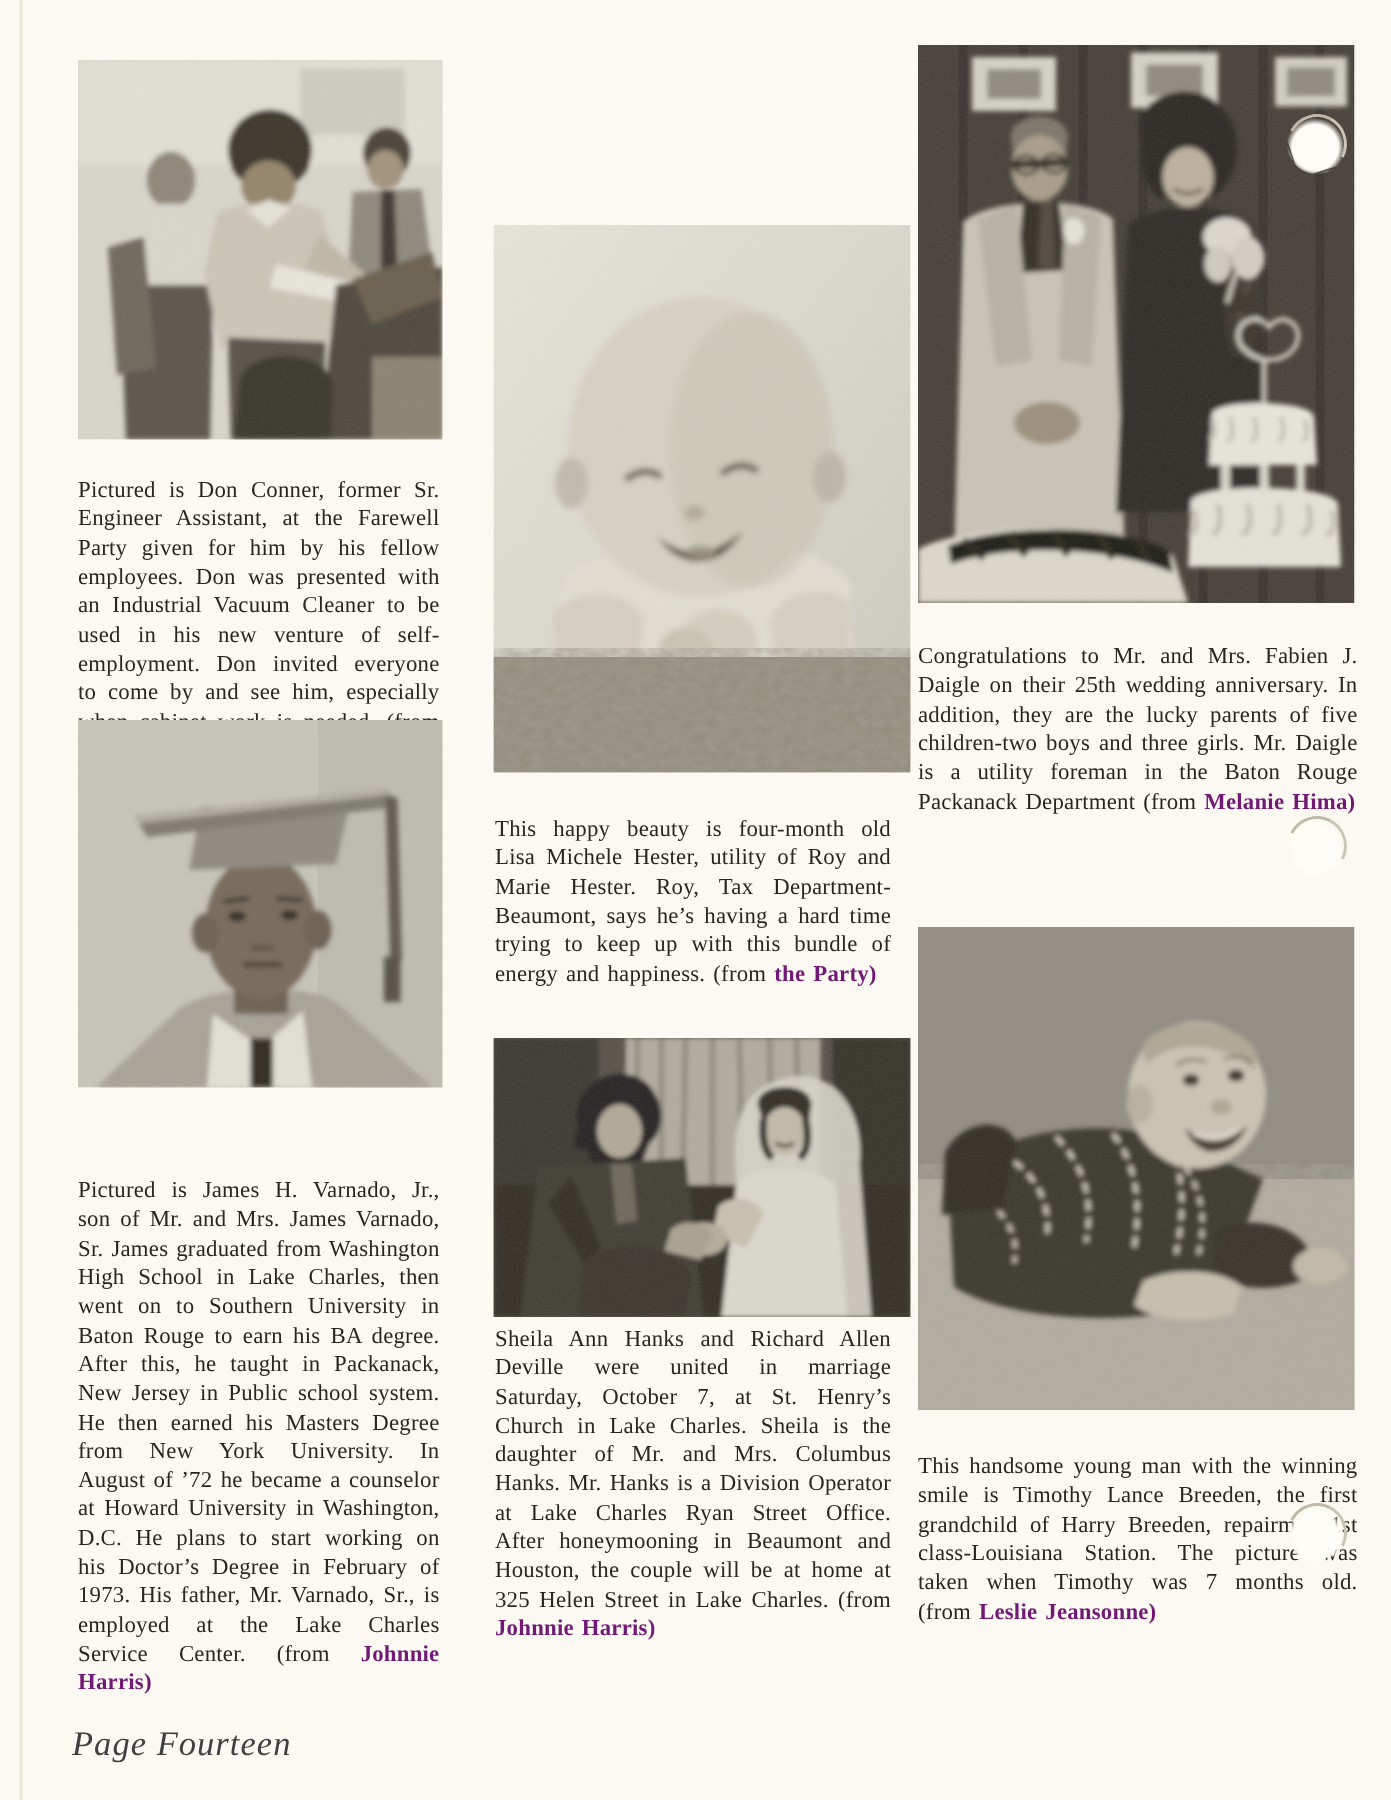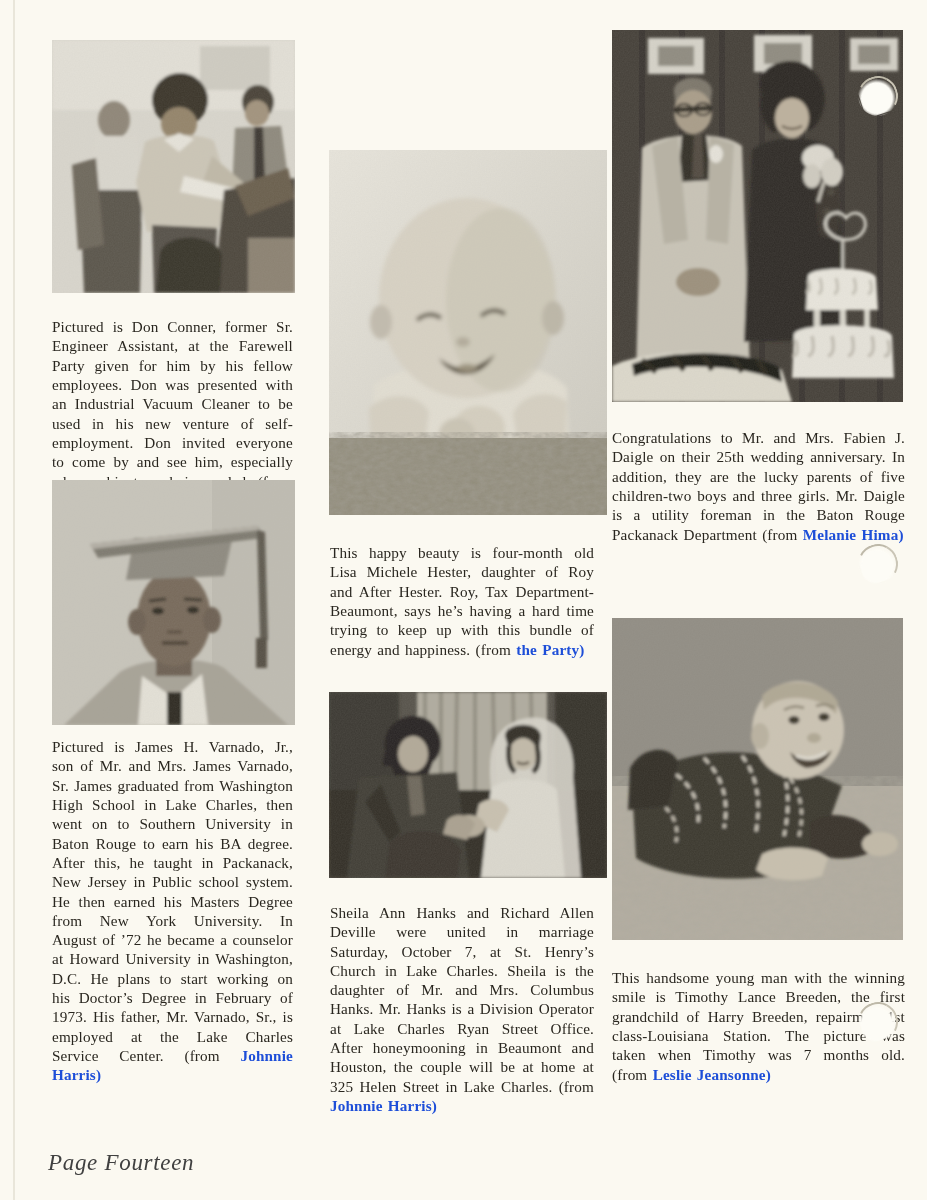--- a/index.html
+++ b/index.html
@@ -13,21 +13,21 @@
   figure{margin:0;padding:0;}
   .photo{position:absolute;display:block;}
   .photo svg{display:block;width:100%;height:100%;}
   .caption{
     position:absolute;
     font-size:15.2px;line-height:1.27;color:#29261f;
     text-align:justify;
     word-spacing:0.09em;
     letter-spacing:0.01em;
   }
-  .caption b{font-weight:bold;color:#1d4ed8;}
+  .caption b{font-weight:bold;color:#701a75;}
   .footer{
     position:absolute;left:48px;top:1106px;
     font-size:23px;font-style:italic;color:#404040;
     letter-spacing:0.03em;
     margin-top:44px;
   }
   .punch{
     position:absolute;width:36px;height:36px;border-radius:50%;
     border:2.5px solid transparent;
     border-top-color:#beb9a9;border-right-color:#cac5b6;
@@ -115,21 +115,21 @@
         <path d="M110 163 L136 163" stroke="#463c30" stroke-width="3.5" fill="none"></path>
         <path d="M74 100 L172 96 L180 60 L82 58 Z" fill="#8e8a80"></path>
         <path d="M38 64 L206 46 L212 58 L46 78 Z" fill="#7e7a70"></path>
         <path d="M38 64 L206 46 L207 50 L40 69 Z" fill="#b3afa5"></path>
         <path d="M205 50 L213 52 L216 160 L208 160 Z" fill="#5e5a50"></path>
         <rect x="204" y="158" width="11" height="30" fill="#554f44"></rect>
       </g>
       <rect width="243" height="245" filter="url(#g2)"></rect>
     </svg>
   </figure>
-  <p class="caption" style="left:52px;top:722px;width:241px;">
+  <p class="caption" style="left:52px;top:769px;width:241px;">
     <span>Pictured is James H. Varnado, Jr., son of Mr. and Mrs. James Varnado, Sr. James graduated from Washington High School in Lake Charles, then went on to Southern University in Baton Rouge to earn his BA degree. After this, he taught in Packanack, New Jersey in Public school system. He then earned his Masters Degree from New York University. In August of ’72 he became a counselor at Howard University in Washington, D.C. He plans to start working on his Doctor’s Degree in February of 1973. His father, Mr. Varnado, Sr., is employed at the Lake Charles Service Center. (from</span>
     <b>Johnnie Harris)</b>
   </p>
 </section>
 
 <section class="article">
   <figure class="photo" style="left:329px;top:150px;width:278px;height:365px;">
     <svg viewBox="0 0 278 365" preserveAspectRatio="none">
       <defs>
         <linearGradient id="lg3" x1="0" y1="0" x2="1" y2="1">
@@ -165,21 +165,21 @@
         <ellipse cx="138" cy="218" rx="10" ry="4" fill="#9a917c"></ellipse>
         <ellipse cx="150" cy="278" rx="26" ry="22" fill="#d5cfc0"></ellipse>
         <ellipse cx="128" cy="284" rx="18" ry="16" fill="#cbc5b5"></ellipse>
       </g>
       <rect x="0" y="288" width="278" height="77" fill="#8f8a78"></rect>
       <rect x="0" y="282" width="278" height="83" filter="url(#fur3)"></rect>
       <rect width="278" height="365" filter="url(#g3)"></rect>
     </svg>
   </figure>
   <p class="caption" style="left:330px;top:528px;width:264px;">
-    <span>This happy beauty is four-month old Lisa Michele Hester, daughter of Roy and After Hester. Roy, Tax Department-Beaumont, says he’s having a hard time trying to keep up with this bundle of energy and happiness. (from</span>
+    <span>This happy beauty is four-month old Lisa Michele Hester, utility of Roy and Marie Hester. Roy, Tax Department-Beaumont, says he’s having a hard time trying to keep up with this bundle of energy and happiness. (from</span>
     <b>the Party)</b>
   </p>
 </section>
 
 <section class="article">
   <figure class="photo" style="left:329px;top:692px;width:278px;height:186px;">
     <svg viewBox="0 0 278 186" preserveAspectRatio="none">
       <defs>
         <filter id="b4" x="-10%" y="-10%" width="120%" height="120%">
             <feGaussianBlur stdDeviation="1.5"></feGaussianBlur>
@@ -210,21 +210,21 @@
         <path d="M208 54 Q212 74 204 80" stroke="#322e27" stroke-width="5" fill="none"></path>
         <path d="M188 70 Q194 74 200 70" stroke="#5c5344" stroke-width="2.5" fill="none"></path>
         <path d="M162 96 C176 84 216 84 228 98 L236 186 L152 186 Z" fill="#dcd9cf"></path>
         <path d="M150 112 C160 104 176 106 180 118 L168 140 L146 130 Z" fill="#c9c1b0"></path>
         <ellipse cx="140" cy="134" rx="16" ry="11" fill="#b6ad9b"></ellipse>
         <path d="M118 128 C126 120 140 122 146 132 L138 148 L114 142 Z" fill="#aaa190"></path>
       </g>
       <rect width="278" height="186" filter="url(#g4)"></rect>
     </svg>
   </figure>
-  <p class="caption" style="left:330px;top:890px;width:264px;margin-top:13px;">
+  <p class="caption" style="left:330px;top:870px;width:264px;margin-top:13px;">
     <span>Sheila Ann Hanks and Richard Allen Deville were united in marriage Saturday, October 7, at St. Henry’s Church in Lake Charles. Sheila is the daughter of Mr. and Mrs. Columbus Hanks. Mr. Hanks is a Division Operator at Lake Charles Ryan Street Office. After honeymooning in Beaumont and Houston, the couple will be at home at 325 Helen Street in Lake Charles. (from</span>
     <b>Johnnie Harris)</b>
   </p>
 </section>
 
 <section class="article">
   <figure class="photo" style="left:612px;top:30px;width:291px;height:372px;">
     <svg viewBox="0 0 291 372" preserveAspectRatio="none">
       <defs>
         <filter id="b5" x="-10%" y="-10%" width="120%" height="120%">

